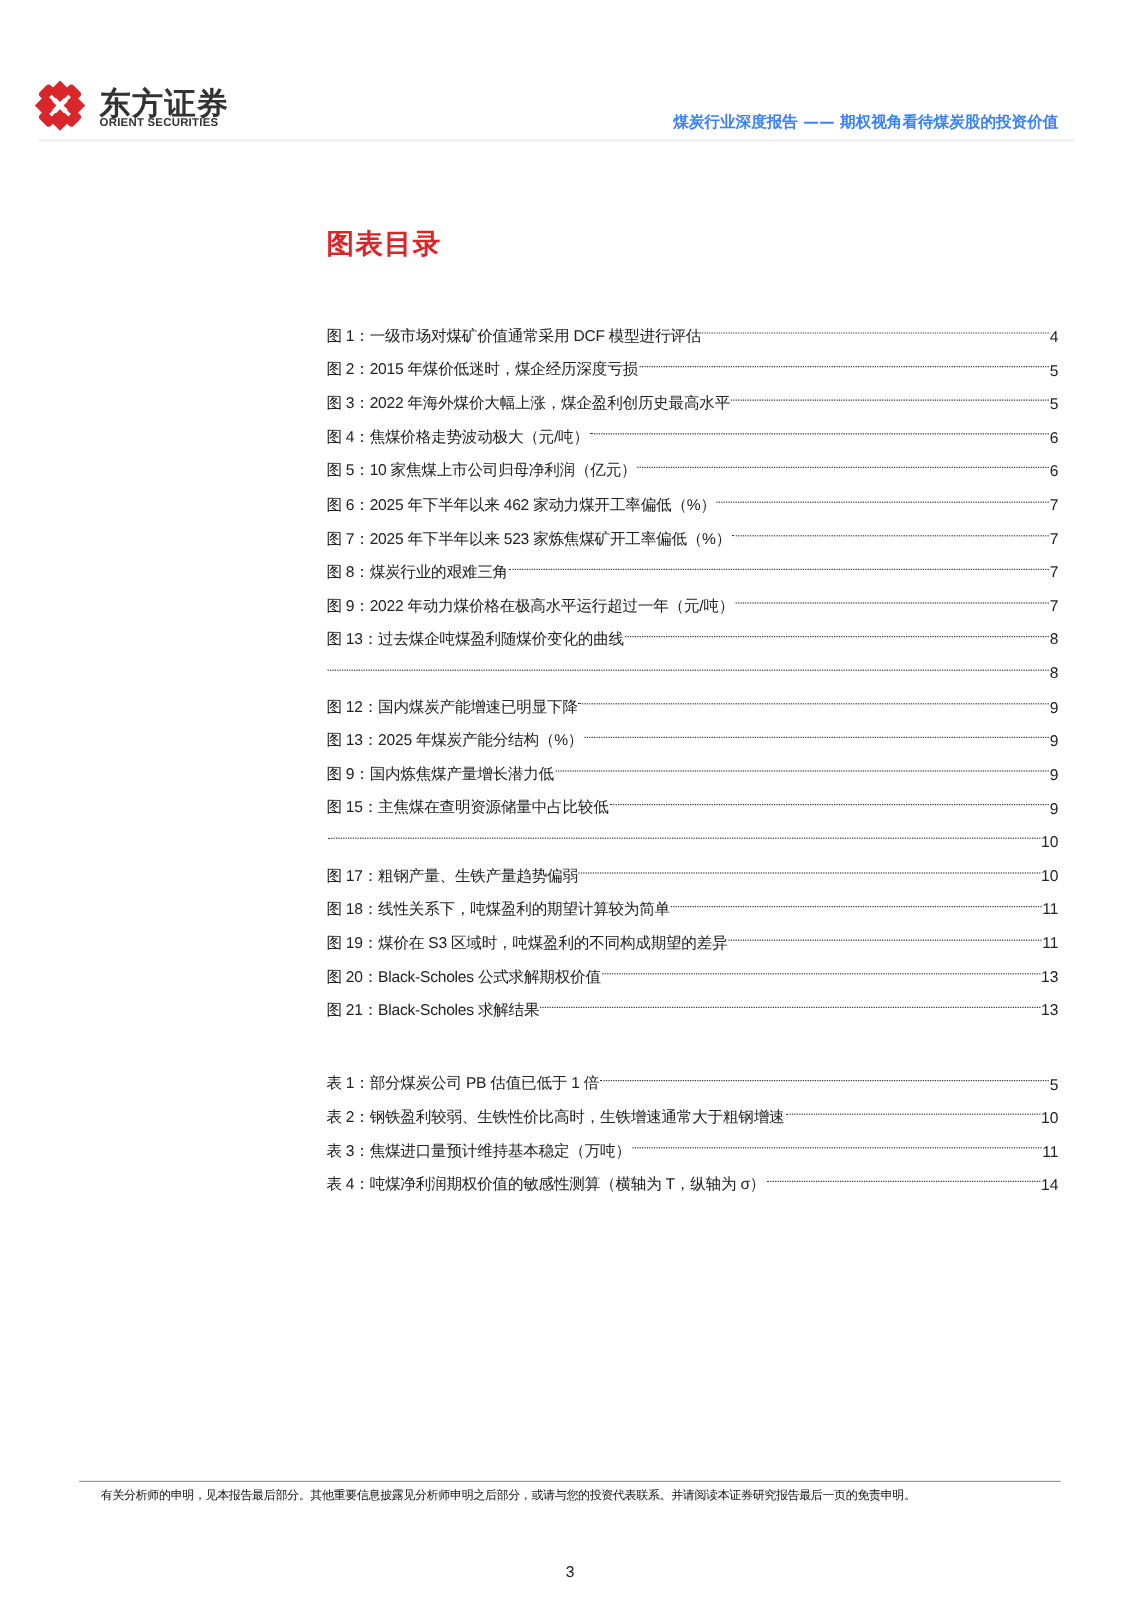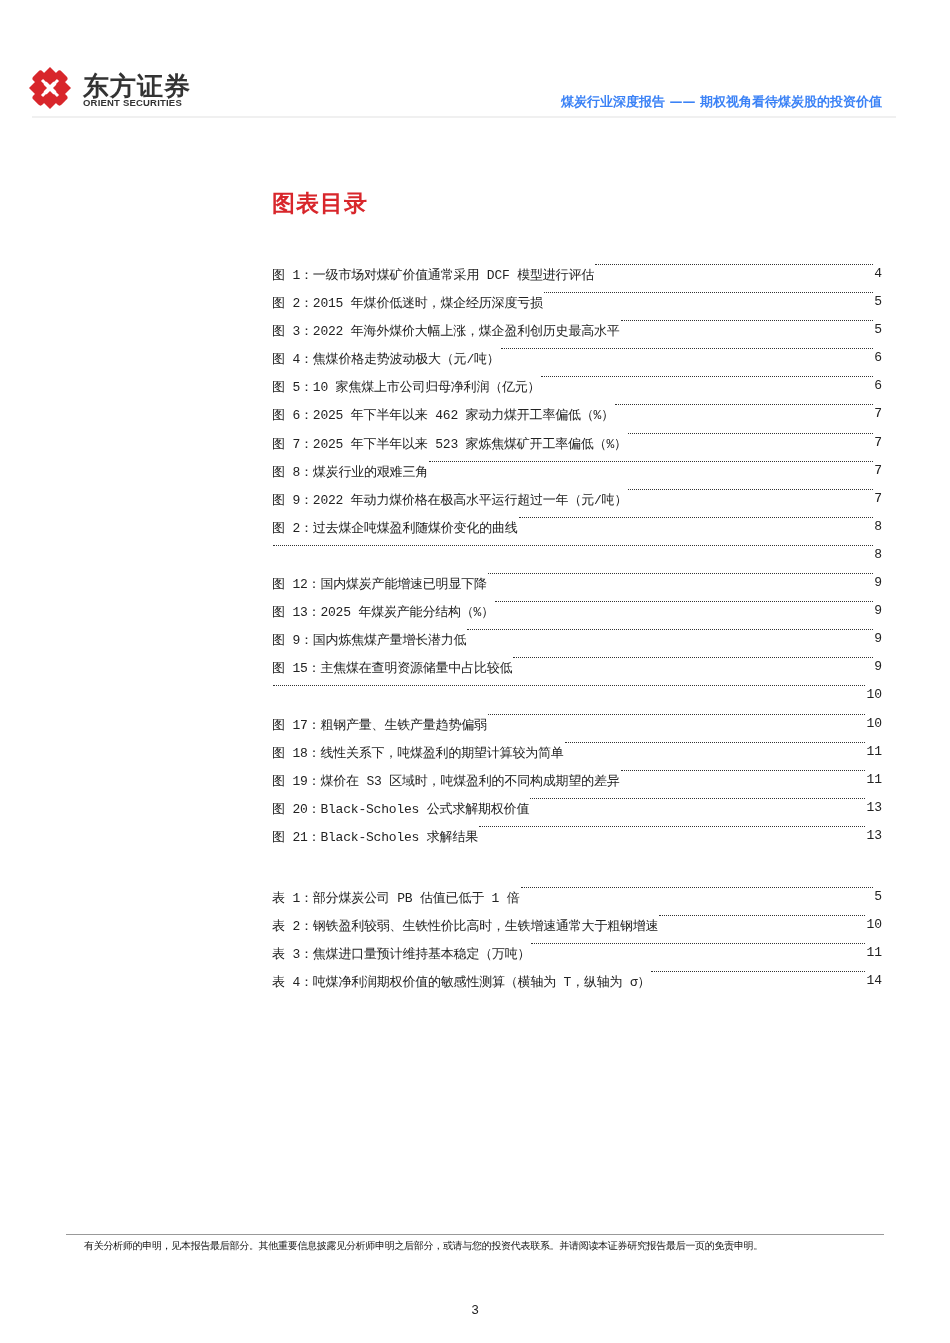--- a/index.html
+++ b/index.html
@@ -27,22 +27,22 @@
     position: absolute; left: 32px; top: 116px; width: 864px; height: 2px; background: #f0f0f0;
   }
   .toc-title {
     position: absolute; left: 272px; top: 188px; font-size: 23px; font-weight: bold;
     color: #d8262b; letter-spacing: 1px; font-family: "DejaVu Sans", sans-serif;
   }
   .toc { position: absolute; left: 272px; width: 610px; }
   .toc-figures { top: 266px; }
   .toc-tables { top: 889px; }
   .toc-row {
-    display: flex; align-items: flex-start; height: 28.1px;
-    font-size: 13px; color: #222; font-family: Liberation Mono, monospace;
+    display: flex; align-items: center; height: 28.1px;
+    font-size: 13px; color: #222; font-family: Liberation Sans, sans-serif;
     text-decoration: none; cursor: pointer;
   }
   .toc-label { white-space: nowrap; letter-spacing: -0.2px; }
   .toc-dots {
     flex: 1; margin: 0 1px; height: 1px; position: relative; top: -3px;
     border-bottom: 1px dotted #333; min-width: 10px;
   }
   .toc-page { white-space: nowrap; }
   .footer-rule {
     position: absolute; left: 66px; top: 1234px; width: 818px; height: 1px; background: #999;
@@ -126,21 +126,21 @@
       <span class="toc-label">图 8：煤炭行业的艰难三角</span>
       <span class="toc-dots"></span>
       <span class="toc-page">7</span>
     </a>
   <a class="toc-row">
       <span class="toc-label">图 9：2022 年动力煤价格在极高水平运行超过一年（元/吨）</span>
       <span class="toc-dots"></span>
       <span class="toc-page">7</span>
     </a>
   <a class="toc-row">
-      <span class="toc-label">图 2：过去煤企吨煤盈利随煤价变化的曲线</span>
+      <span class="toc-label">图 13：过去煤企吨煤盈利随煤价变化的曲线</span>
       <span class="toc-dots"></span>
       <span class="toc-page">8</span>
     </a>
   <a class="toc-row">
       <span class="toc-dots"></span>
       <span class="toc-page">8</span>
     </a>
   <a class="toc-row">
       <span class="toc-label">图 12：国内煤炭产能增速已明显下降</span>
       <span class="toc-dots"></span>

